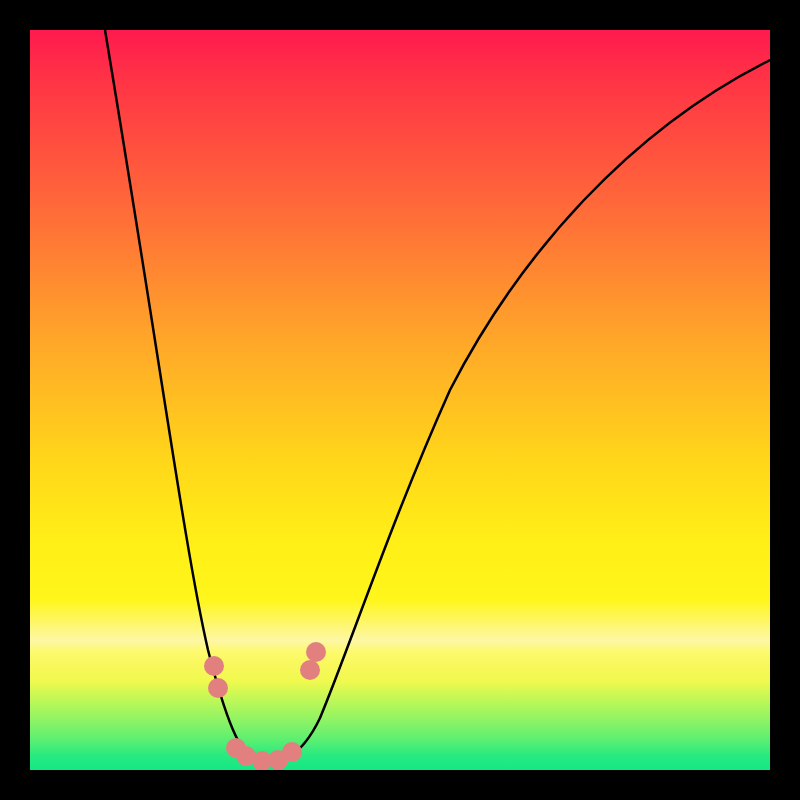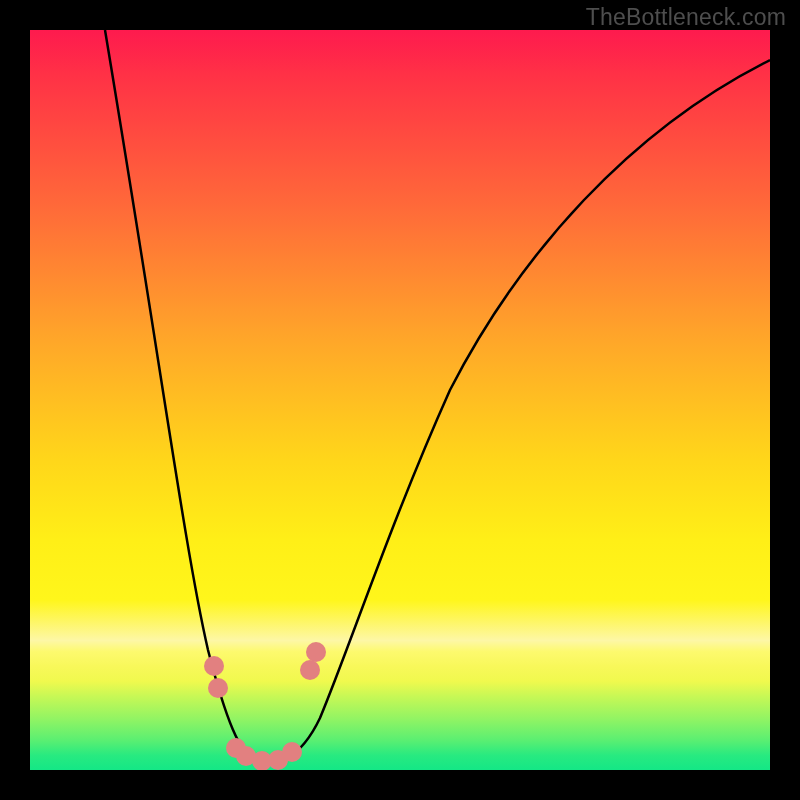--- a/index.html
+++ b/index.html
@@ -62,21 +62,20 @@
     position: absolute;
     left: 0; top: 0;
     width: 740px; height: 740px;
     z-index: 20;
   }
 </style>
 </head>
 <body>
 
 <div class="frame">
-  <div class="watermark">TheBottleneck.com</div>
 
   <div class="plot-area">
     <div class="gradient"></div>
 
     <svg class="curve" viewBox="0 0 740 740">
       <path fill="none" stroke="#000" stroke-width="2.5" d="M 75 0 C 130 330, 155 520, 178 620 C 196 690, 210 724, 225 730 C 245 738, 270 730, 290 688 C 320 616, 360 494, 420 360 C 490 224, 600 100, 740 30"></path>
 
       <g id="marker-group">
           <circle cx="184" cy="636" r="10" fill="#e28080"></circle>
           <circle cx="188" cy="658" r="10" fill="#e28080"></circle>

